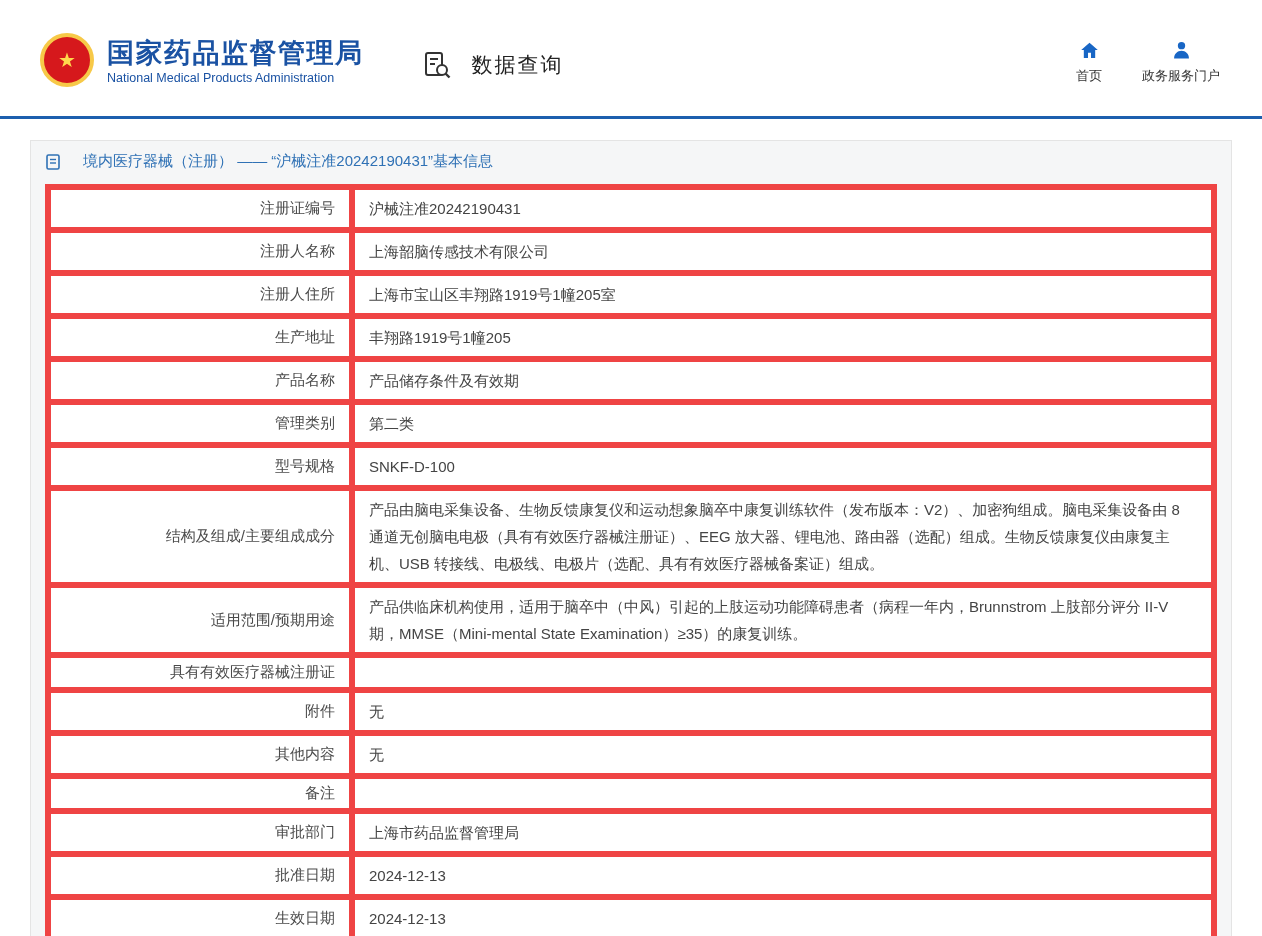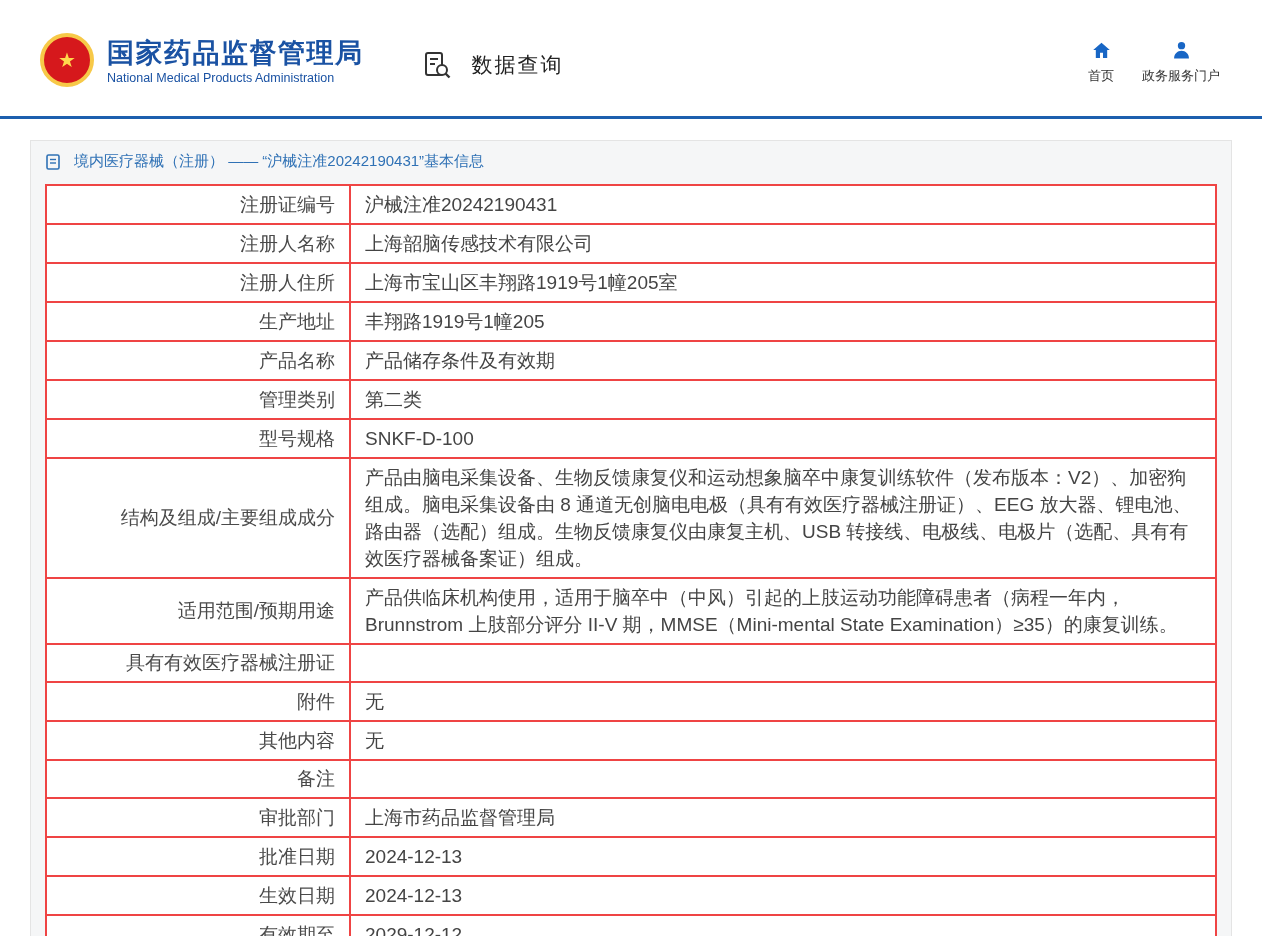--- a/index.html
+++ b/index.html
@@ -19,47 +19,47 @@
     color: #ffd84d; font-size: 20px; flex-shrink: 0;
   }
   .org-names { margin-left: 13px; }
   .org-cn { font-size: 27px; font-weight: bold; color: #1a52a3; letter-spacing: 1.5px; }
   .org-en { font-size: 12.5px; color: #1a52a3; margin-top: 0; }
   .section-title {
     display: flex; align-items: center; gap: 20px;
     margin-left: 58px; margin-top: 10px;
     font-size: 21px; color: #222; letter-spacing: 2px; font-weight: 500;
   }
-  .header-nav { display: flex; gap: 28px; margin-top: 4px; }
+  .header-nav { display: flex; gap: 40px; margin-top: 4px; }
   .nav-item {
     display: flex; flex-direction: column; align-items: center; gap: 6px;
     text-decoration: none; color: #333; font-size: 13px; cursor: pointer;
   }
   .blue-line { height: 3px; background: #1c5fae; }
 
   
   .container {
     margin: 21px 30px 0 30px;
     background: #f5f6f7;
     border: 1px solid #e4e4e4;
     padding-bottom: 15px;
   }
   .panel-title {
-    display: flex; align-items: center; gap: 14px;
+    display: flex; align-items: center; gap: 23px;
     padding: 11px 15px 10px 15px;
     font-size: 15px; color: #2f71b5;
   }
   .info-table {
     width: calc(100% - 28px);
     margin: 3px 14px 0 14px;
     border-collapse: collapse;
     background: #ffffff;
   }
   .info-table tr { height: 35px; }
-  .info-table td { border: 2px solid #ef4444; font-size: 19px; vertical-align: middle; }
+  .info-table td { border: 6px solid #ef4444; font-size: 15px; vertical-align: middle; }
   .label-cell {
     width: 304px; text-align: right;
     padding: 5px 14px; color: #4a4a4a; background: #ffffff;
     white-space: nowrap;
   }
   .value-cell { padding: 5px 14px; color: #444; line-height: 27px; }
   .icon-svg { display: block; }
 </style>
 </head>
 <body>

